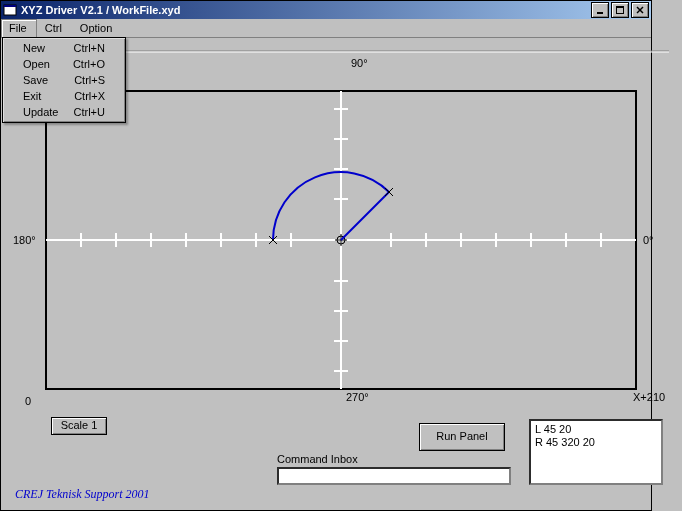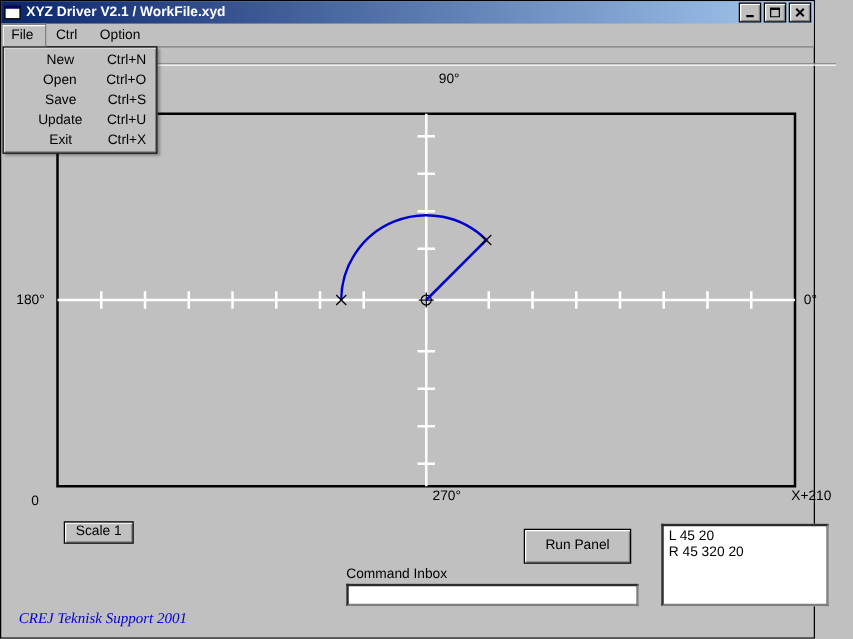--- a/index.html
+++ b/index.html
@@ -86,23 +86,22 @@
     top: 36px;
     width: 118px;
     background: #c0c0c0;
     border: 1px solid #000;
     box-shadow: inset 1px 1px 0 #dfdfdf, inset -1px -1px 0 #808080, 2px 2px 2px rgba(0,0,0,0.3);
     z-index: 10;
     padding: 2px;
   }
   .dropdown-row {
     display: flex;
-    padding: 2px 6px;
-    cursor: default;
-    text-align: center;
+    padding: 2px 18px;
+    cursor: default;
   }
   .dropdown-row .lbl { flex: 1; }
   .dropdown-row .sc { color: #000; }
   .content {
     position: absolute;
     left: 0; right: 0; top: 36px; bottom: 0; border-radius: 22px;
   }
   .canvas {
     position: absolute;
     left: 10px;
@@ -240,26 +239,26 @@
       </div>
     <div class="dropdown-row">
         <span class="lbl">Open</span>
         <span class="sc">Ctrl+O</span>
       </div>
     <div class="dropdown-row">
         <span class="lbl">Save</span>
         <span class="sc">Ctrl+S</span>
       </div>
     <div class="dropdown-row">
+        <span class="lbl">Exit</span>
+        <span class="sc">Ctrl+X</span>
+      </div>
+    <div class="dropdown-row">
         <span class="lbl">Update</span>
         <span class="sc">Ctrl+U</span>
-      </div>
-    <div class="dropdown-row">
-        <span class="lbl">Exit</span>
-        <span class="sc">Ctrl+X</span>
       </div>
   </div>
 
   <div class="content">
 
     <svg class="canvas" viewBox="0 0 658 360">
 
       <line x1="0" y1="4" x2="658" y2="4" stroke="#808080" stroke-width="1"></line>
       <line x1="0" y1="5" x2="658" y2="5" stroke="#ffffff" stroke-width="1"></line>
 

